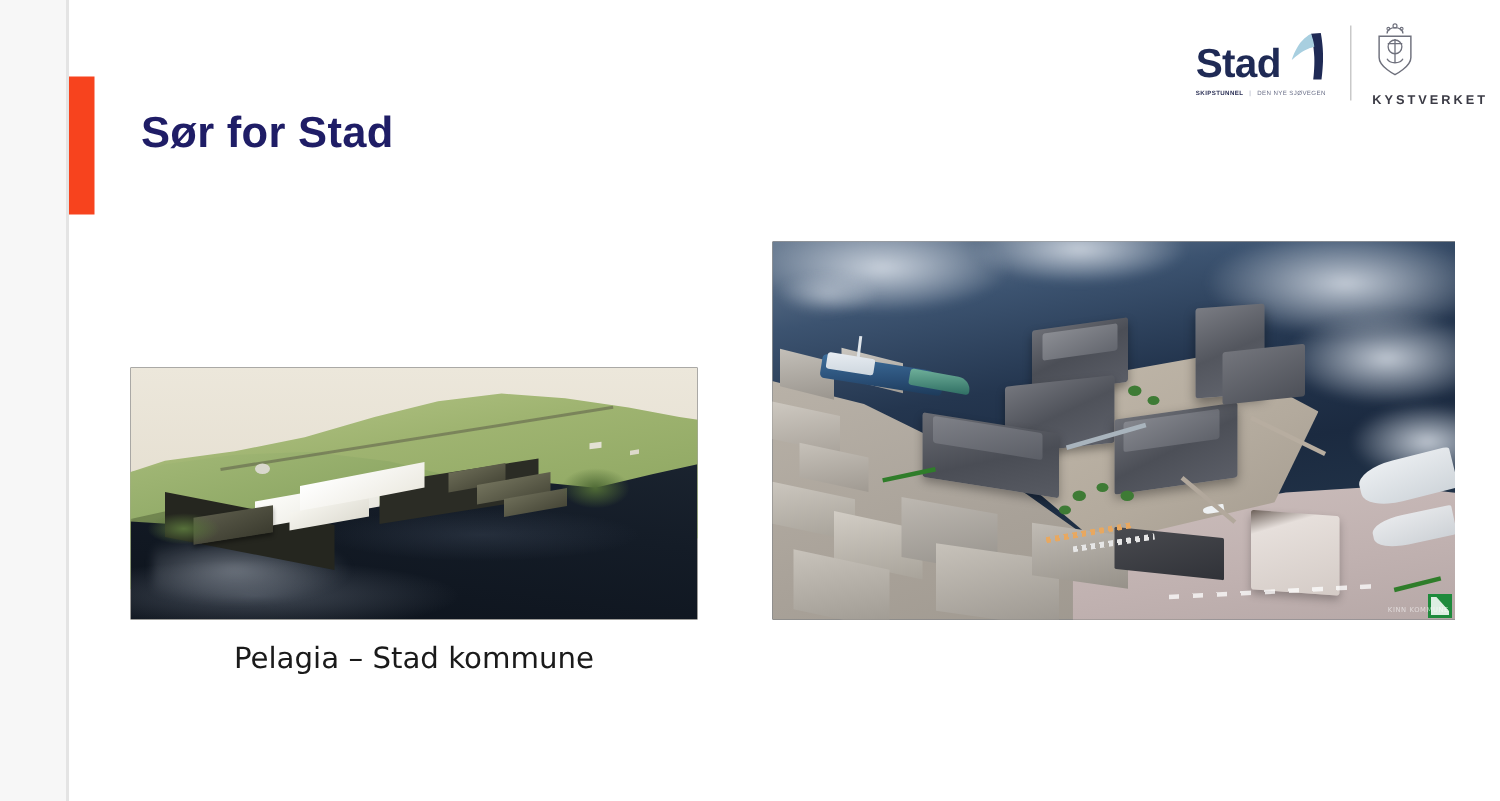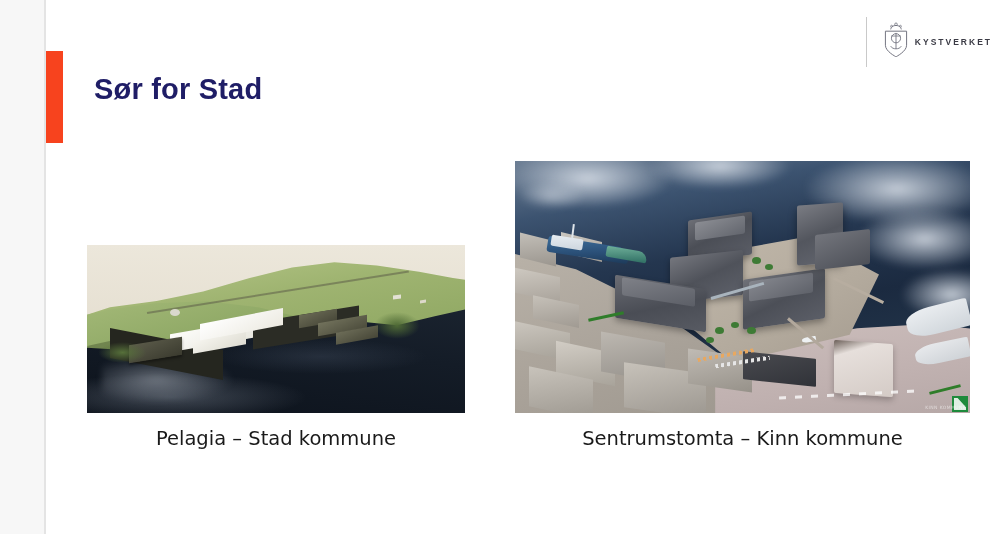--- a/index.html
+++ b/index.html
@@ -101,21 +101,22 @@
   .stad-sub .bar { color: #9aa0b5; }
   .stad-sub .s2 { color: #6b7089; }
 
   .logo-sep {
     width: 1px; height: 50px;
     background: #c9c9c9;
   }
 
   .kyst-logo {
     display: flex;
-    align-items: center;
+    flex-direction: column;
+    align-items: flex-start;
     gap: 4px;
   }
   .kyst-word {
     font-size: 8.5px;
     letter-spacing: 2.0px;
     color: #3b3b45;
     font-weight: bold;
   }
 
   
@@ -263,20 +264,36 @@
   <div class="gutter-divider"></div>
 
   <div class="slide">
 
     <div class="accent-bar"></div>
 
     <div class="slide-title">Sør for Stad</div>
 
     <div class="logo-strip">
 
+      <div class="stad-logo">
+        <div class="stad-row">
+          <span class="stad-word">Stad</span>
+          <span class="stad-mark">
+            <svg viewBox="0 0 26 34" width="26" height="34" aria-hidden="true">
+              <path d="M23.5 1 C23.5 1 25.5 10 25 20 C24.7 27 24 32 24 32 L18.5 32 C18.5 32 19.5 24 19.2 17 C18.9 9 17 1.5 17 1.5 Z" fill="#1f2a55"></path>
+              <path d="M17 1.5 C17 1.5 12 4 8.5 9.5 C5.5 14.2 4.2 19 4.2 19 C4.2 19 9 14.5 13 12.5 C16 11 19.2 10.2 19.2 10.2 C19 6.5 17 1.5 17 1.5 Z" fill="#a8cfe0"></path>
+            </svg>
+          </span>
+        </div>
+        <div class="stad-sub">
+          <span class="s1">SKIPSTUNNEL</span>
+          <span class="bar">|</span>
+          <span class="s2">DEN NYE SJØVEGEN</span>
+        </div>
+      </div>
 
       <div class="logo-sep"></div>
 
       <div class="kyst-logo">
         <span>
           <svg viewBox="0 0 34 42" width="30" height="38" aria-hidden="true">
             <path d="M5 11 L29 11 L29 27 C29 34 17 40 17 40 C17 40 5 34 5 27 Z" fill="none" stroke="#6f717d" stroke-width="1.1"></path>
             <path d="M11 9 C11 6 14 4.5 17 4.5 C20 4.5 23 6 23 9" fill="none" stroke="#6f717d" stroke-width="1"></path>
             <circle cx="17" cy="3.2" r="1.5" fill="none" stroke="#6f717d" stroke-width="0.9"></circle>
             <circle cx="12" cy="5.4" r="1.1" fill="none" stroke="#6f717d" stroke-width="0.8"></circle>
@@ -394,17 +411,16 @@
         <div style="position:absolute; left:63%; top:70%; width:14px; height:5px; background:#eef1f3; border-radius:40% 8% 8% 40%; transform:rotate(-10deg);"></div>
 
         <div style="position:absolute; left:70%; top:46%; width:12%; height:3px; background:#b7ada0; transform:rotate(26deg); transform-origin:left center;"></div>
         <div style="position:absolute; left:60%; top:62%; width:10%; height:3px; background:#b2a89c; transform:rotate(40deg); transform-origin:left center;"></div>
 
         <div style="position:absolute; left:58%; top:92%; width:30%; height:3px; background:repeating-linear-gradient(90deg,#ffffff 0 7px, rgba(0,0,0,0) 7px 16px); opacity:.75; transform:rotate(-3deg);"></div>
 
         <div class="R-logo-mark"></div>
         <div class="R-wm">KINN KOMMUNE</div>
       </div>
-      <div class="fig-caption" style="top:266px;">Sentrumstomta – Kinn kommune</div>
     </div>
 
   </div>
 </div>
 
 </body></html>

